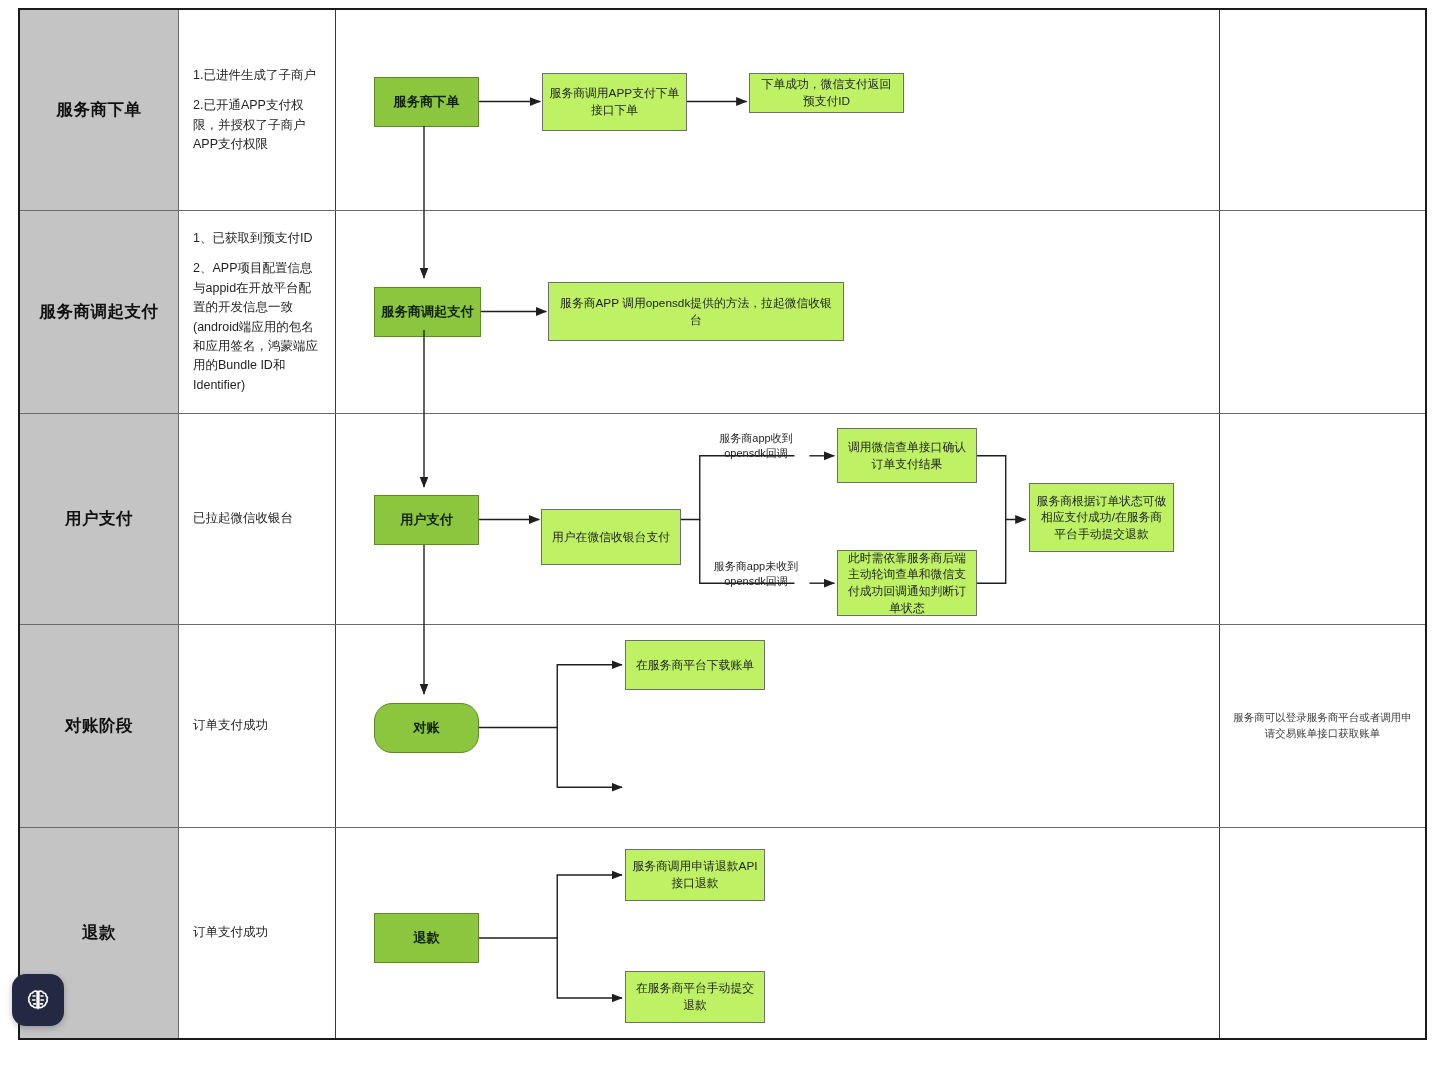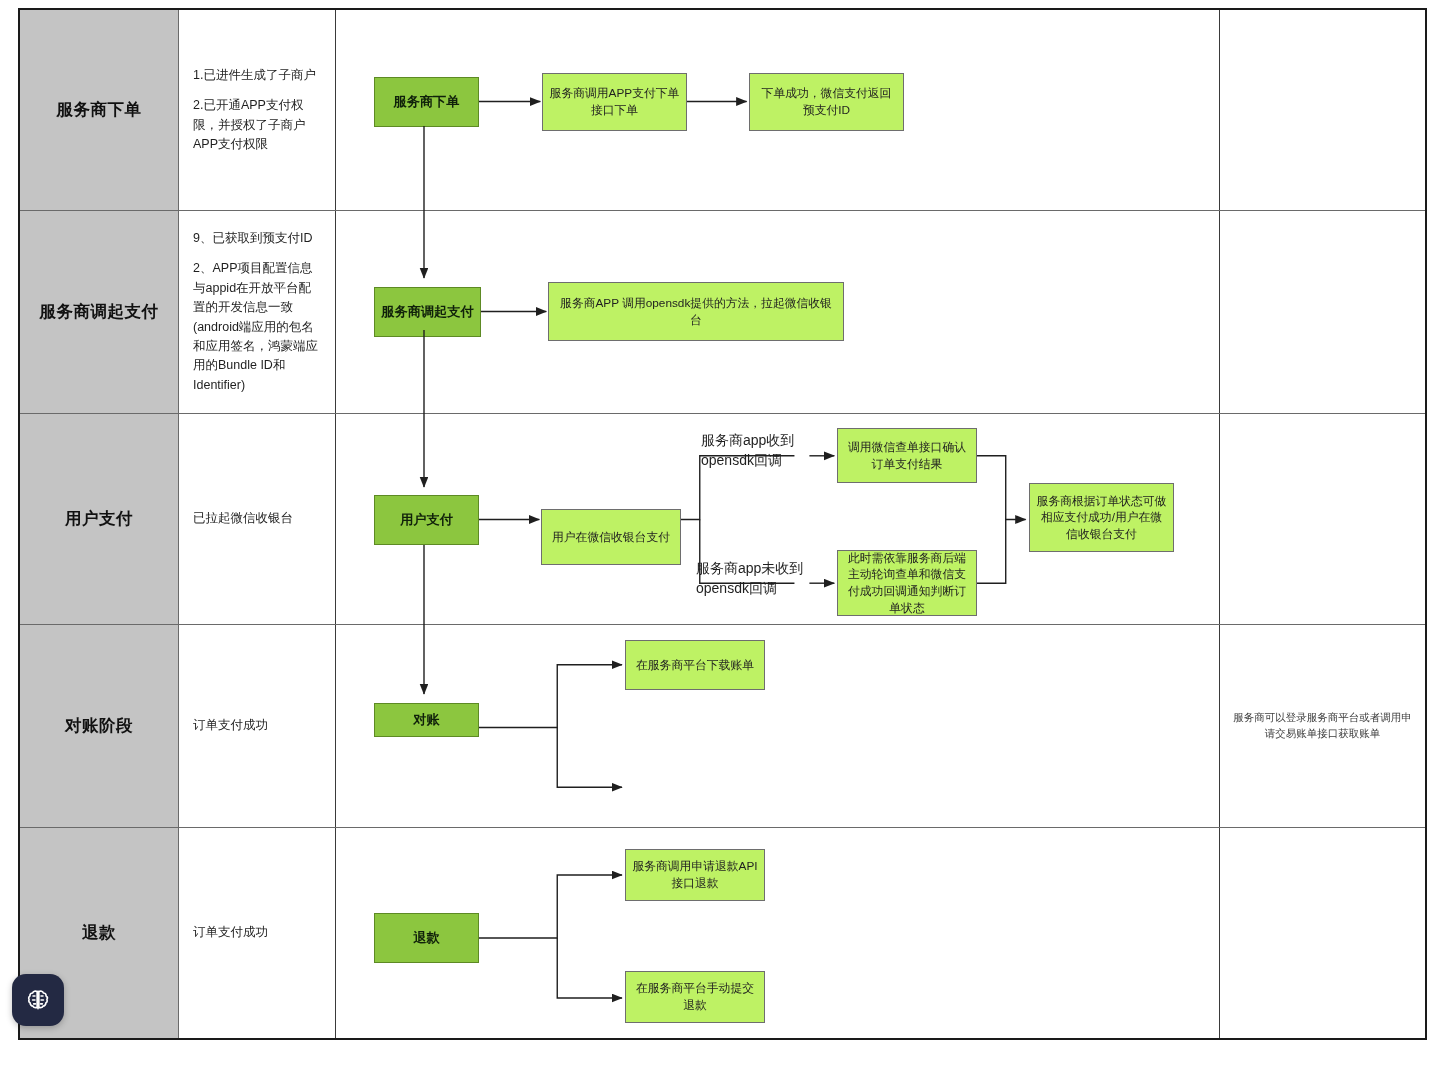--- a/index.html
+++ b/index.html
@@ -101,23 +101,24 @@
   .node.green {
     background: #8cc63f;
     border: 1.3px solid #5d8a24;
     font-weight: bold;
     font-size: 13.2px;
     color: #10210a;
   }
 
   .edge-label {
     position: absolute;
-    font-size: 14px;
+    font-size: 11px;
     color: #1f1f1f;
     line-height: 1.4;
+    text-align: center;
     white-space: nowrap;
   }
 
   svg.wires { position: absolute; inset: 0; width: 100%; height: 100%; overflow: visible; pointer-events: none; }
 
   
   svg.spine { position: absolute; left: 0; top: 0; width: 1444px; height: 1072px; overflow: visible; pointer-events: none; }
 
   
   .brain-widget {
@@ -156,35 +157,35 @@
               <marker id="ah1" markerWidth="9" markerHeight="9" refX="7.5" refY="3.2" orient="auto">
                 <path d="M0,0 L8,3.2 L0,6.4 z" fill="#1f1f1f"></path>
               </marker>
             </defs>
             <line x1="143" y1="92" x2="205" y2="92" stroke="#1f1f1f" stroke-width="1.4" marker-end="url(#ah1)"></line>
             <line x1="350" y1="92" x2="412" y2="92" stroke="#1f1f1f" stroke-width="1.4" marker-end="url(#ah1)"></line>
           </svg>
 
           <div class="node green" style="left:38px; top:67px; width:105px; height:50px;">服务商下单</div>
           <div class="node" style="left:206px; top:63px; width:145px; height:58px;">服务商调用APP支付下单接口下单</div>
-          <div class="node" style="left:413px; top:63px; width:155px; height:58px;">下单成功，微信支付返回预支付ID</div>
+          <div class="node" style="left:413px; top:63px; width:155px; height:40px;">下单成功，微信支付返回预支付ID</div>
         </div>
       </div>
       <div class="cell cell-note">
         <div class="note-text"></div>
       </div>
     </div>
 
     <div class="row" style="top:201px; height:203px;">
       <div class="cell cell-stage">
         <span class="stage-label">服务商调起支付</span>
       </div>
       <div class="cell cell-precond">
         <div class="precond-text">
-          <p>9、已获取到预支付ID</p>
+          <p>1、已获取到预支付ID</p>
           <p>2、APP项目配置信息与appid在开放平台配置的开发信息一致(android端应用的包名和应用签名，鸿蒙端应用的Bundle ID和Identifier)</p>
         </div>
       </div>
       <div class="cell cell-flow">
         <div class="flow-canvas">
           <svg class="wires" viewBox="0 0 886 203" preserveAspectRatio="none">
             <defs>
               <marker id="ah2" markerWidth="9" markerHeight="9" refX="7.5" refY="3.2" orient="auto">
                 <path d="M0,0 L8,3.2 L0,6.4 z" fill="#1f1f1f"></path>
               </marker>
@@ -232,21 +233,21 @@
           </svg>
 
           <div class="node green" style="left:38px; top:81px; width:105px; height:50px;">用户支付</div>
           <div class="node" style="left:205px; top:95px; width:140px; height:56px;">用户在微信收银台支付</div>
 
           <div class="edge-label" style="left:365px; top:17px; width:110px; white-space:normal;">服务商app收到opensdk回调</div>
           <div class="edge-label" style="left:360px; top:145px; width:120px; white-space:normal;">服务商app未收到opensdk回调</div>
 
           <div class="node" style="left:501px; top:14px; width:140px; height:55px;">调用微信查单接口确认订单支付结果</div>
           <div class="node" style="left:501px; top:136px; width:140px; height:66px;">此时需依靠服务商后端主动轮询查单和微信支付成功回调通知判断订单状态</div>
-          <div class="node" style="left:693px; top:69px; width:145px; height:69px;">服务商根据订单状态可做相应支付成功/用户在微信收银台支付</div>
+          <div class="node" style="left:693px; top:69px; width:145px; height:69px;">服务商根据订单状态可做相应支付成功/在服务商平台手动提交退款</div>
         </div>
       </div>
       <div class="cell cell-note">
         <div class="note-text"></div>
       </div>
     </div>
 
     <div class="row" style="top:615px; height:203px;">
       <div class="cell cell-stage">
         <span class="stage-label">对账阶段</span>
@@ -261,21 +262,21 @@
           <svg class="wires" viewBox="0 0 886 203" preserveAspectRatio="none">
             <defs>
               <marker id="ah4" markerWidth="9" markerHeight="9" refX="7.5" refY="3.2" orient="auto">
                 <path d="M0,0 L8,3.2 L0,6.4 z" fill="#1f1f1f"></path>
               </marker>
             </defs>
             <path d="M143,103 L222,103 L222,40 L287,40" fill="none" stroke="#1f1f1f" stroke-width="1.4" marker-end="url(#ah4)"></path>
             <path d="M222,103 L222,163 L287,163" fill="none" stroke="#1f1f1f" stroke-width="1.4" marker-end="url(#ah4)"></path>
           </svg>
 
-          <div class="node green" style="left:38px; top:78px; width:105px; height:34px;">对账</div>
+          <div class="node green" style="left:38px; top:78px; width:105px; height:50px;border-radius:18px;">对账</div>
           <div class="node" style="left:289px; top:15px; width:140px; height:50px;">在服务商平台下载账单</div>
         </div>
       </div>
       <div class="cell cell-note">
         <div class="note-text">服务商可以登录服务商平台或者调用申请交易账单接口获取账单</div>
       </div>
     </div>
 
     <div class="row last" style="top:818px; height:210px;">
       <div class="cell cell-stage">

